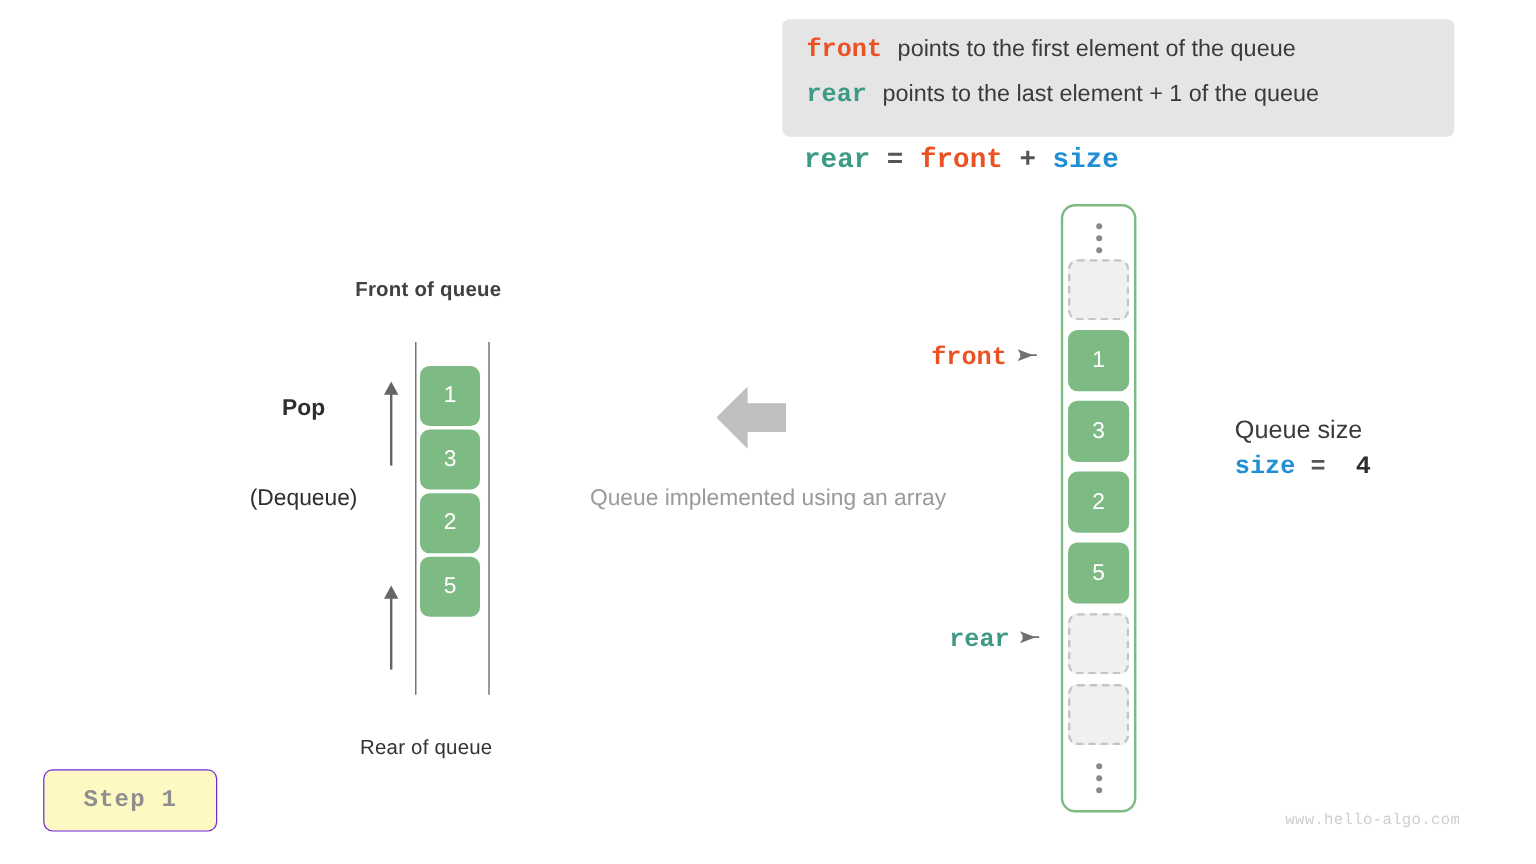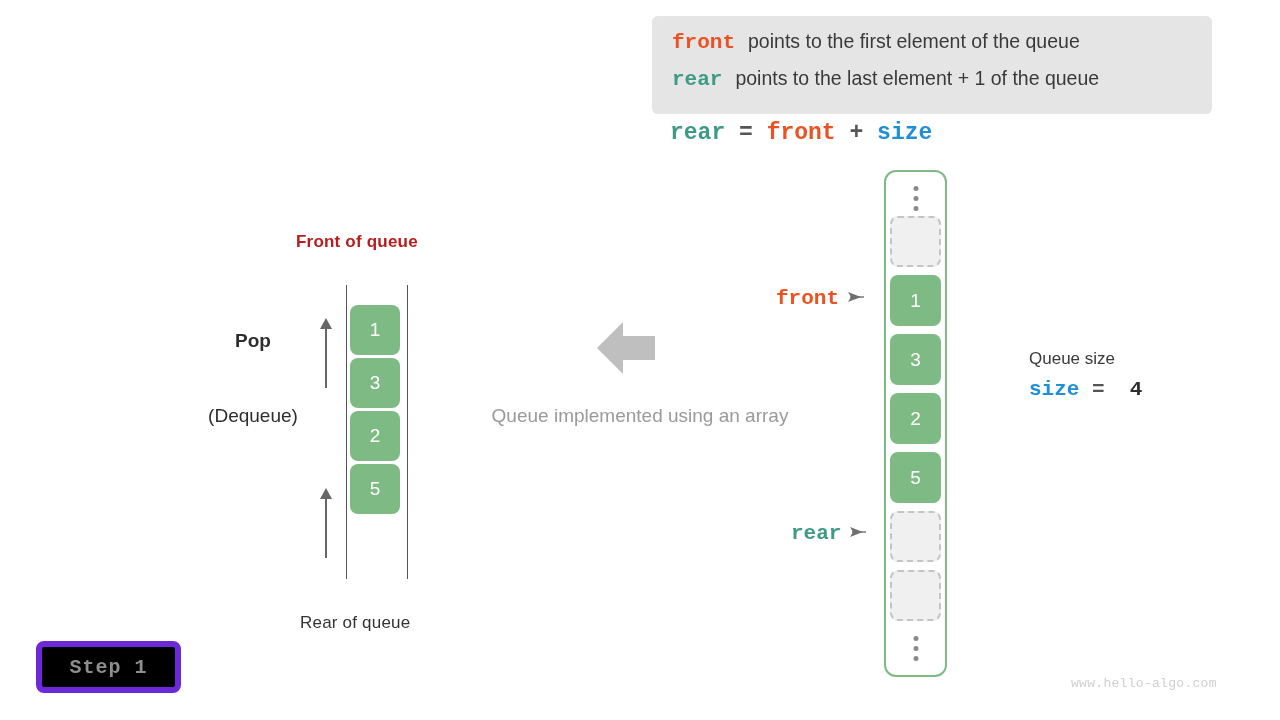--- a/index.html
+++ b/index.html
@@ -39,21 +39,21 @@
     white-space: pre;
   }
   #formula .t-rear  { color: #3d9a86; }
   #formula .t-op    { color: #555555; }
   #formula .t-front { color: #ec5121; }
   #formula .t-size  { color: #1f8fd6; }
 
   
   #front-of-queue {
     position: absolute; left: 296px; top: 232px;
-    font-size: 17px; font-weight: bold; color: #b91c1c;
+    font-size: 17px; font-weight: bold; color: #404040;
     letter-spacing: .2px;
   }
   #rear-of-queue {
     position: absolute; left: 300px; top: 613px;
     font-size: 17px; font-weight: normal; color: #333333;
     letter-spacing: .2px;
   }
   .rail {
     position: absolute; top: 285px; width: 1px; height: 294px;
     background: #555555;
@@ -143,41 +143,41 @@
   }
   .ptr .ptr-arrow { margin-left: 9px; display: block; }
   #ptr-front { left: 776px; top: 287px; }
   #ptr-front .ptr-name { color: #ec5121; }
   #ptr-rear  { left: 791px; top: 522px; }
   #ptr-rear  .ptr-name { color: #3d9a86; }
 
   
   #size-info { position: absolute; left: 1029px; top: 344px; }
   #size-info .size-title {
-    font-size: 17px; color: #3a3a3a; line-height: 30px;
+    font-size: 21px; color: #3a3a3a; line-height: 30px;
   }
   #size-info .size-expr {
     font-family: "Liberation Mono", monospace;
     font-weight: bold; font-size: 21px;
     line-height: 32px; white-space: pre;
   }
   #size-info .s-key { color: #1f8fd6; }
   #size-info .s-eq  { color: #555555; }
   #size-info .s-val { color: #2e2e2e; }
 
   
   #step-badge {
     position: absolute; left: 36px; top: 641px;
     width: 145px; height: 52px;
-    border: 6px solid #6d28d9; border-radius: 8px;
+    border: 1px solid #6d28d9; border-radius: 8px;
     display: flex; align-items: center; justify-content: center;
     font-family: "Liberation Mono", monospace;
     font-weight: bold; font-size: 20px;
     color: #8e8e8e; letter-spacing: 1px;
-    background: #000000;
+    background: #fef9c3;
   }
   #watermark {
     position: absolute; left: 1071px; top: 676px;
     font-family: "Liberation Mono", monospace;
     font-size: 13px; color: #cfcfcf; letter-spacing: .3px;
   }
 </style>
 </head>
 <body>
 

